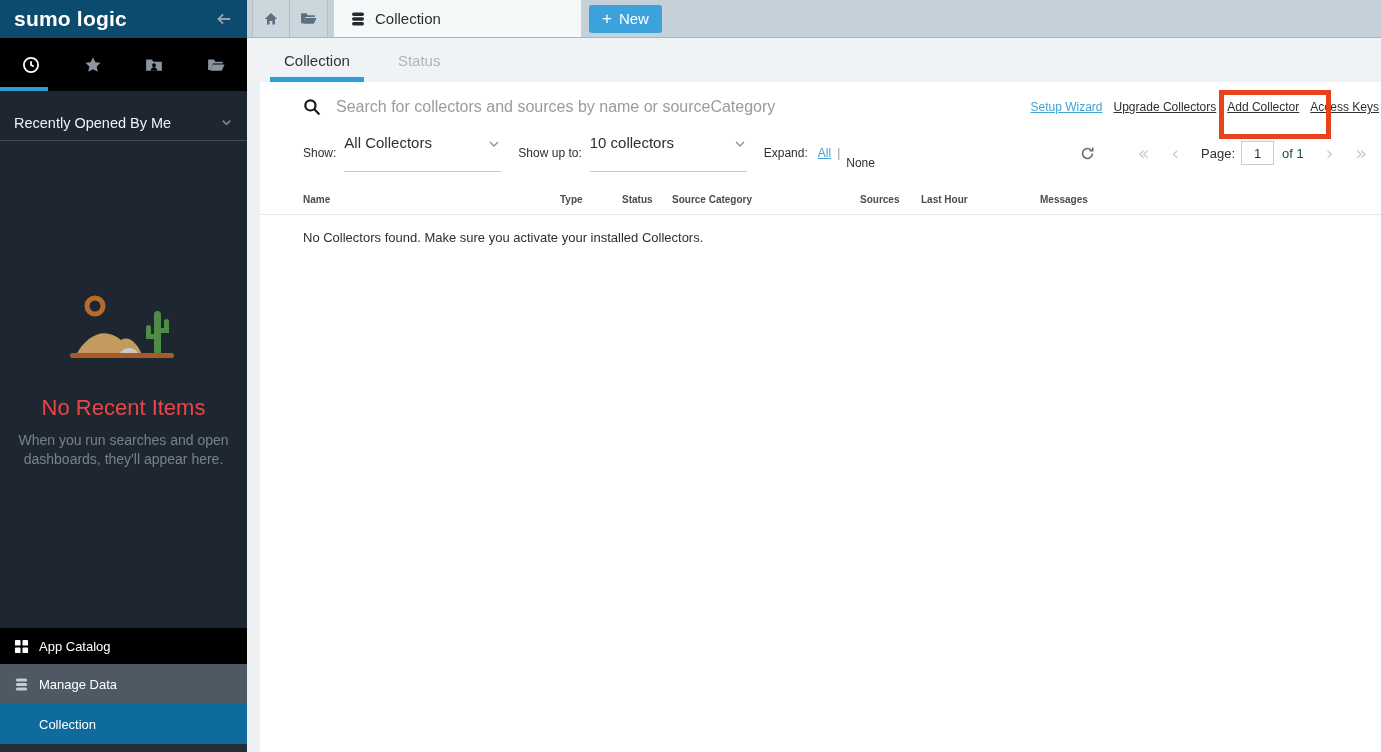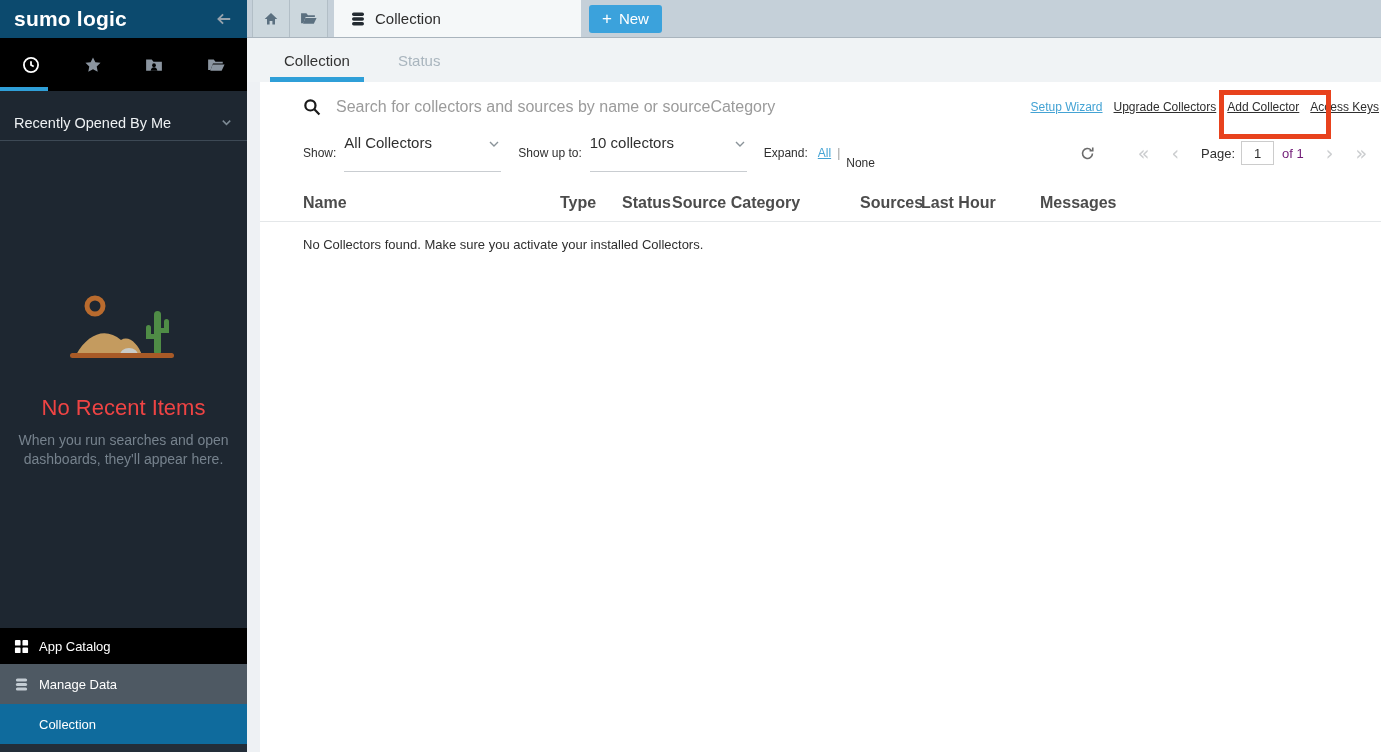--- a/index.html
+++ b/index.html
@@ -58,25 +58,25 @@
   .gap17 { width: 17px; }
   .expand-all { color: #44a3d4; text-decoration: underline; cursor: pointer; margin: 0 6px 0 2px; }
   .expand-sep { color: #9b9b9b; margin-right: 6px; }
   .pager { margin-left: auto; display: flex; align-items: center; }
   .refresh { display: flex; cursor: pointer; }
   .pg-arrow { color: #ccced0; font-size: 19px; line-height: 1; cursor: default; font-family: "DejaVu Sans", sans-serif; }
   .pg-first { margin-left: 43px; }
   .pg-prev { margin-left: 22px; }
   .pg-label { margin-left: 22px; font-size: 13px; color: #2f2f2f; }
   .page-input { margin-left: 6px; width: 33px; height: 24px; border: 1px solid #ccc; text-align: center; font-size: 13px; font-family: inherit; color: #2f2f2f; }
-  .pg-of { margin-left: 8px; font-size: 13px; color: #701a75; }
+  .pg-of { margin-left: 8px; font-size: 13px; color: #14532d; }
   .pg-next { margin-left: 22px; }
   .pg-last { margin-left: 22px; }
 
-  .table-header { display: flex; padding: 10px 8px 9px 43px; border-bottom: 1px solid #e4e7e9; font-size: 16px; font-weight: bold; color: #4c4c4c; align-items: center; }
+  .table-header { display: flex; padding: 10px 8px 9px 43px; border-bottom: 1px solid #e4e7e9; font-size: 10px; font-weight: bold; color: #4c4c4c; align-items: center; }
   .col-name { width: 257px; } .col-type { width: 62px; } .col-status { width: 50px; }
   .col-sc { width: 188px; } .col-sources { width: 61px; } .col-lasthour { width: 119px; } .col-messages { flex: 1; }
 
   .empty-msg { padding: 15px 0 0 43px; font-size: 13px; color: #2f2f2f; }
 
   .red-box { position: absolute; left: 1219px; top: 90px; width: 112px; height: 49px; border: 5px solid #e8421d; pointer-events: none; z-index: 10; }
 </style>
 </head>
 <body>
 

